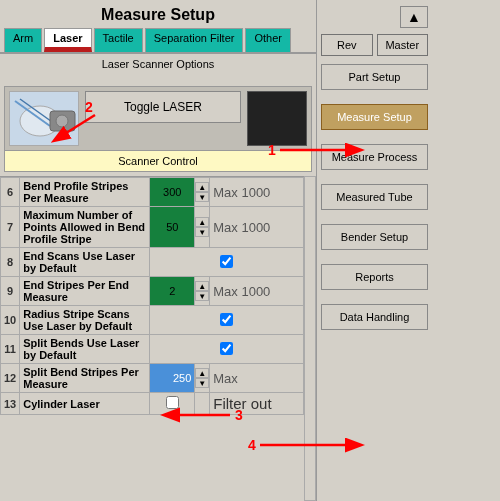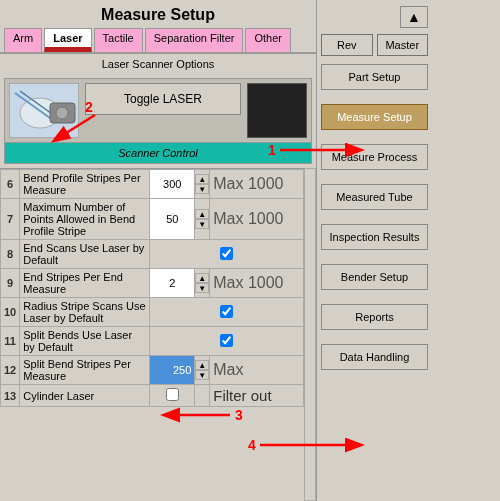--- a/index.html
+++ b/index.html
@@ -41,40 +41,40 @@
       background: #d4d0c8;
       border-bottom: 2px solid #999;
       padding: 0 4px;
     }
 
     .tab {
       padding: 3px 8px;
       cursor: pointer;
       border: 1px solid #999;
       border-bottom: none;
-      background: #f9a8d4;
+      background: #14b8a6;
       margin-right: 2px;
       font-size: 11px;
     }
 
     .tab.active {
       background: #fff;
       border-bottom: 5px solid #b91c1c;
       font-weight: bold;
     }
 
     .scanner-section {
       background: #d4d0c8;
       padding: 4px;
     }
 
     .scanner-label {
       text-align: center;
       font-size: 11px;
-      margin-bottom: 8px;
+      margin-bottom: 16px;
     }
 
     .scanner-inner {
       display: flex;
       background: #c0bdb5;
       border: 1px solid #999;
       padding: 4px;
       gap: 6px;
       align-items: flex-start;
       position: relative;
@@ -109,27 +109,26 @@
     }
 
     .black-box {
       width: 60px;
       height: 55px;
       background: #222;
       border: 1px solid #555;
     }
 
     .scanner-control-row {
-      background: #14b8a6;
+      background: #fef9c3;
       border: 1px solid #999;
       border-top: none;
       text-align: center;
       padding: 4px;
       font-size: 11px;
-      font-style: italic;
     }
 
     
     .table-area {
       flex: 1;
       overflow-y: auto;
       background: #d4d0c8;
       border-top: 1px solid #999;
     }
 
@@ -149,24 +148,25 @@
       background: #d4d0c8;
       width: 18px;
       text-align: center;
       font-weight: bold;
       color: #333;
     }
 
     .label-cell {
       background: #d4d0c8;
       width: 130px;
+      font-weight: bold;
     }
 
     .value-cell {
-      background: #ffffff;
+      background: #15803d;
       width: 45px;
       text-align: center;
     }
 
     .value-cell.blue {
       background: #4a90d9;
       color: #fff;
       text-align: right;
     }
 
@@ -184,21 +184,21 @@
       border: 1px solid #aaa;
       font-size: 8px;
       text-align: center;
       cursor: pointer;
       line-height: 9px;
     }
 
     .max-cell {
       background: #d4d0c8;
       color: #555;
-      font-size: 16px;
+      font-size: 13px;
     }
 
     .checkbox-cell {
       background: #d4d0c8;
       text-align: center;
     }
 
     
     .right-panel {
       width: 115px;
@@ -434,19 +434,18 @@
     <div class="right-top">
       <div class="right-btn">Rev</div>
       <div class="right-btn">Master</div>
     </div>
 
     <div class="right-nav">
       <div class="nav-btn">Part Setup</div>
       <div class="nav-btn active">Measure Setup</div>
       <div class="nav-btn">Measure Process</div>
       <div class="nav-btn">Measured Tube</div>
-      <div class="nav-btn">Inspection Results</div>
       <div class="nav-btn">Bender Setup</div>
       <div class="nav-btn">Reports</div>
       <div class="nav-btn">Data Handling</div>
     </div>
   </div>
 </div>
 
 </body></html>

